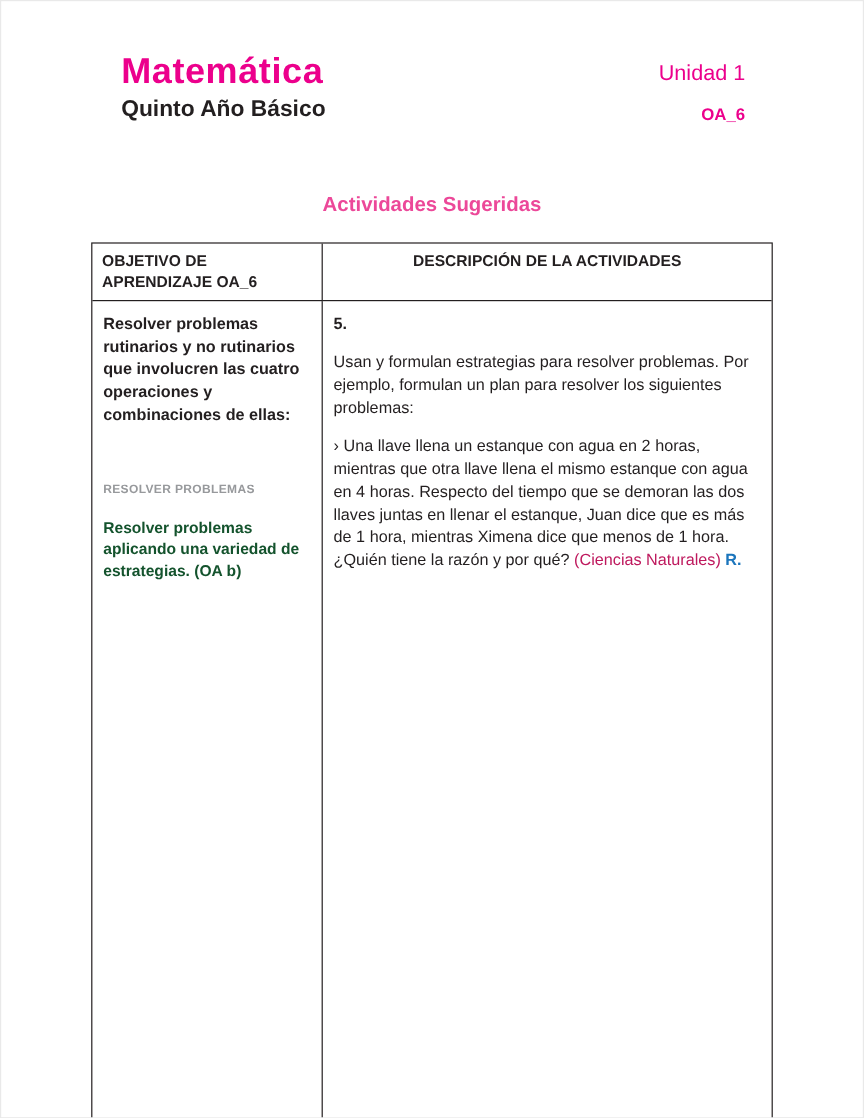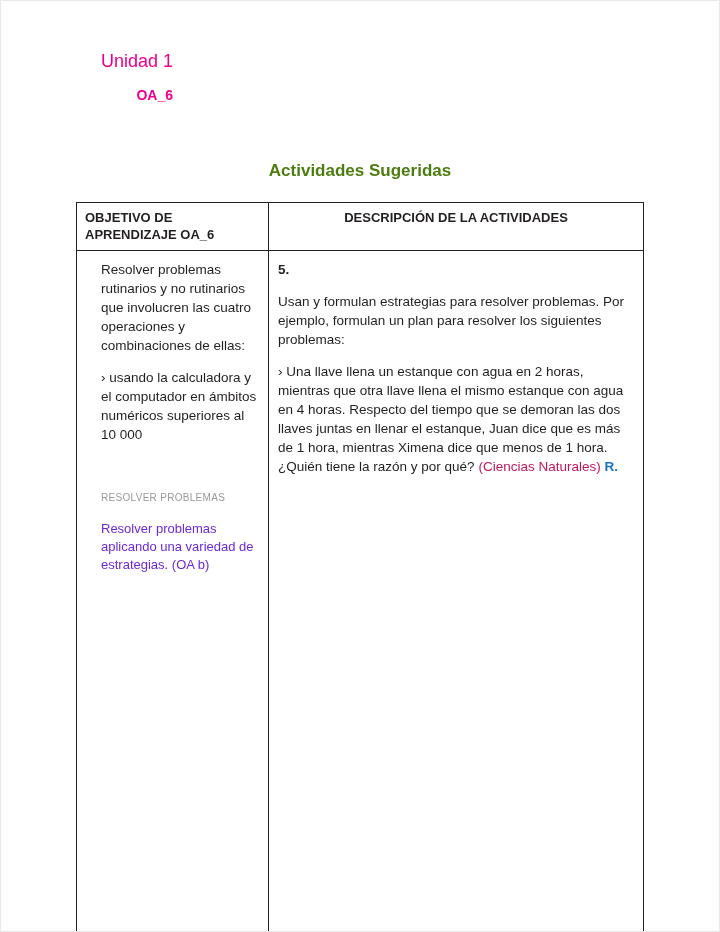--- a/index.html
+++ b/index.html
@@ -56,21 +56,21 @@
 
   
   .section-title {
     position: absolute;
     top: 160px;
     left: 0;
     width: 100%;
     text-align: center;
     font-size: 17px;
     font-weight: bold;
-    color: #4d7c0f;
+    color: #ec4899;
   }
 
   
   .activity-table {
     position: absolute;
     top: 201px;
     left: 75px;
     width: 568px;
     height: 801px;
     border: 1px solid #231f20;
@@ -87,65 +87,68 @@
   .th {
     font-size: 13px;
     font-weight: bold;
     line-height: 17px;
     padding: 6px 8px;
   }
   .th-right { text-align: center; }
 
   .td { padding: 9px 9px; font-size: 13.5px; line-height: 19px; }
 
-  .td-left p { margin: 0 0 13px 15px; font-weight: normal; }
+  .td-left p { margin: 0 0 13px 0; font-weight: bold; }
 
   .skill-block { margin-top: 44px; }
   .skill-title {
     font-size: 10px;
     font-weight: bold;
     color: #97999c;
     letter-spacing: 0.3px;
     margin: 0 0 3px 0;
   }
   .skill-text {
     font-size: 13px;
     line-height: 18px;
-    color: #6d28d9;
+    color: #14532d;
     margin: 0;
     font-weight: normal;
   }
 
   .td-right p { margin: 0 0 13px 0; }
   .activity-number { font-weight: bold; }
   .magenta { color: #be185d; }
   .blue { color: #1b75bc; font-weight: bold; }
 </style>
 </head>
 <body>
 
 <div class="page">
 
   <div class="header">
+    <div>
+      <div class="doc-title">Matemática</div>
+      <div class="doc-subtitle">Quinto Año Básico</div>
+    </div>
     <div class="header-right">
       <div class="unit-label">Unidad 1</div>
       <div class="oa-label">OA_6</div>
     </div>
   </div>
 
   <div class="section-title">Actividades Sugeridas</div>
 
   <div class="activity-table">
 
     <div class="cell th col-divider row-divider">OBJETIVO DE APRENDIZAJE OA_6</div>
     <div class="cell th th-right row-divider">DESCRIPCIÓN DE LA ACTIVIDADES</div>
 
     <div class="cell td td-left col-divider">
       <p>Resolver problemas rutinarios y no rutinarios que involucren las cuatro operaciones y combinaciones de ellas:</p>
-      <p>› usando la calculadora y el computador en ámbitos numéricos superiores al 10 000</p>
       <div class="skill-block">
         <p class="skill-title">RESOLVER PROBLEMAS</p>
         <p class="skill-text">Resolver problemas aplicando una variedad de estrategias. (OA b)</p>
       </div>
     </div>
 
     <div class="cell td td-right">
       <p class="activity-number">5.</p>
       <p>Usan y formulan estrategias para resolver problemas. Por ejemplo, formulan un plan para resolver los siguientes problemas:</p>
       <p>

